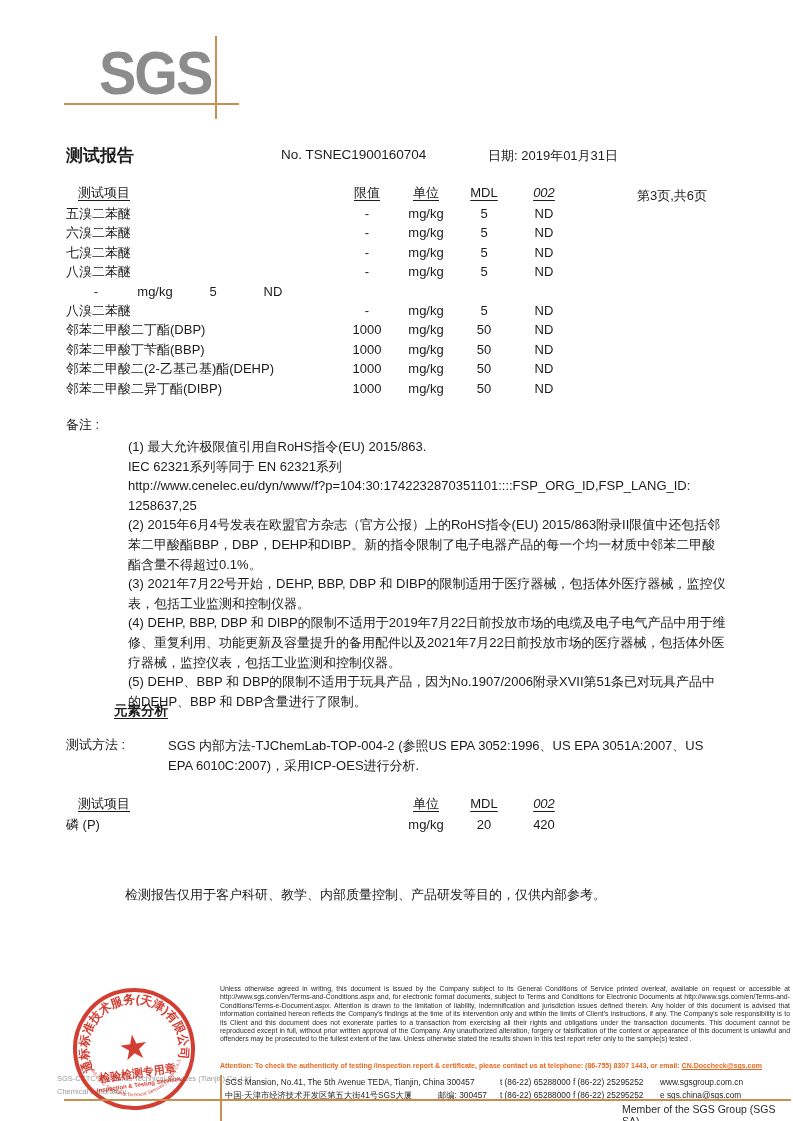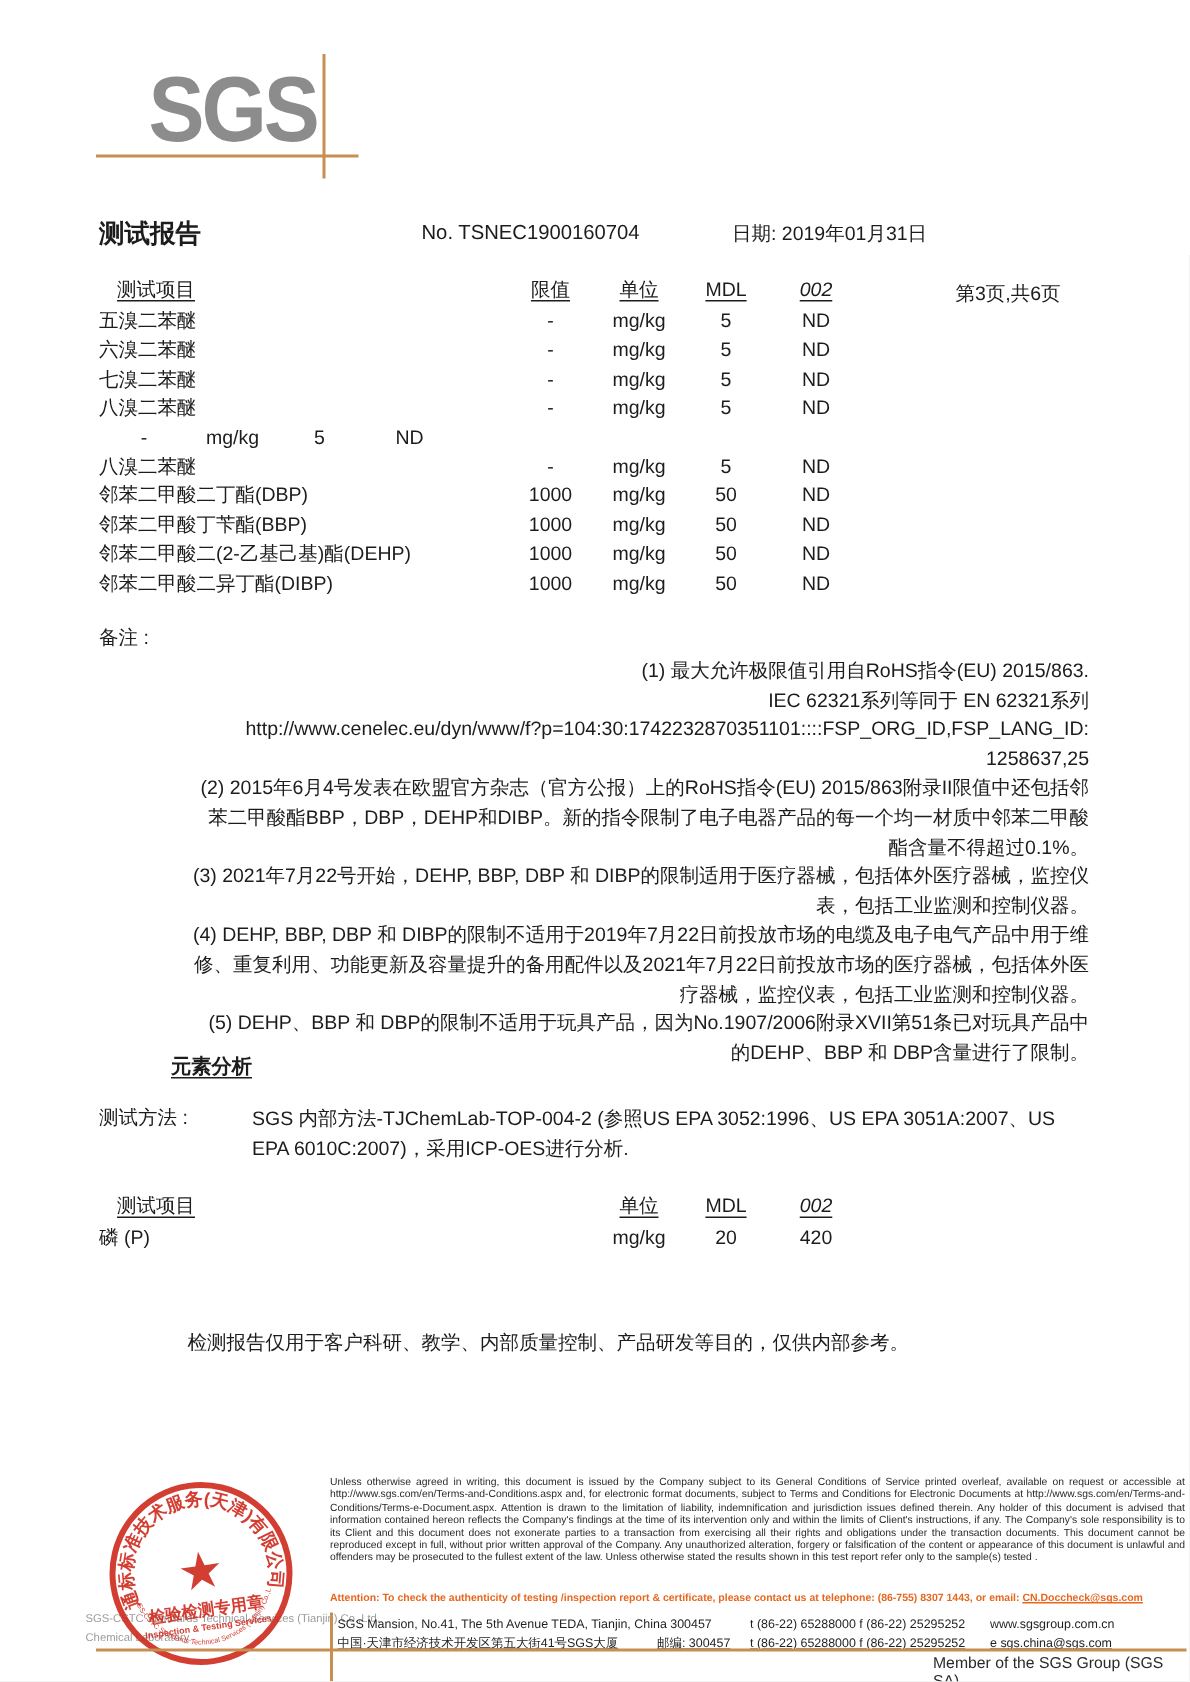--- a/index.html
+++ b/index.html
@@ -29,21 +29,21 @@
   .c.item{flex:1; text-align:left;}
   .t-head .c.item{padding-left:12px;}
   .c.limit{width:60px; text-align:center;}
   .c.unit{width:58px; text-align:center;}
   .c.mdl{width:58px; text-align:center;}
   .c.s002{width:62px; text-align:center;}
   .u{text-decoration:underline; text-underline-offset:3px;}
   .it{font-style:italic;}
   
   .remark-label{left:66px; top:416px; font-size:13px;text-align:right;}
-  .notes{left:128px; top:437px; width:598px; font-size:13px; line-height:19.6px;text-align:right;}
+  .notes{left:128px; top:437px; width:598px; font-size:13px; line-height:19.6px;}
   .notes p{margin:0; white-space:pre-line;}
   
   .elem-heading{left:66px; top:702px; font-size:13.5px; font-weight:700;
     text-decoration:underline; text-underline-offset:3px;margin-left:48px;}
   .method-label{left:66px; top:736px; font-size:13px;}
   .method-text{left:168px; top:736px; width:556px; font-size:13px; line-height:20px;}
   .purpose{left:125px; top:886px; font-size:13px;}
   
   .company-gray{left:57px; top:1072px; font-size:7.5px; line-height:13px; color:#9b9b9b;}
   .disclaimer{left:220px; top:985px; width:570px; font-size:6.9px; line-height:8.4px;

